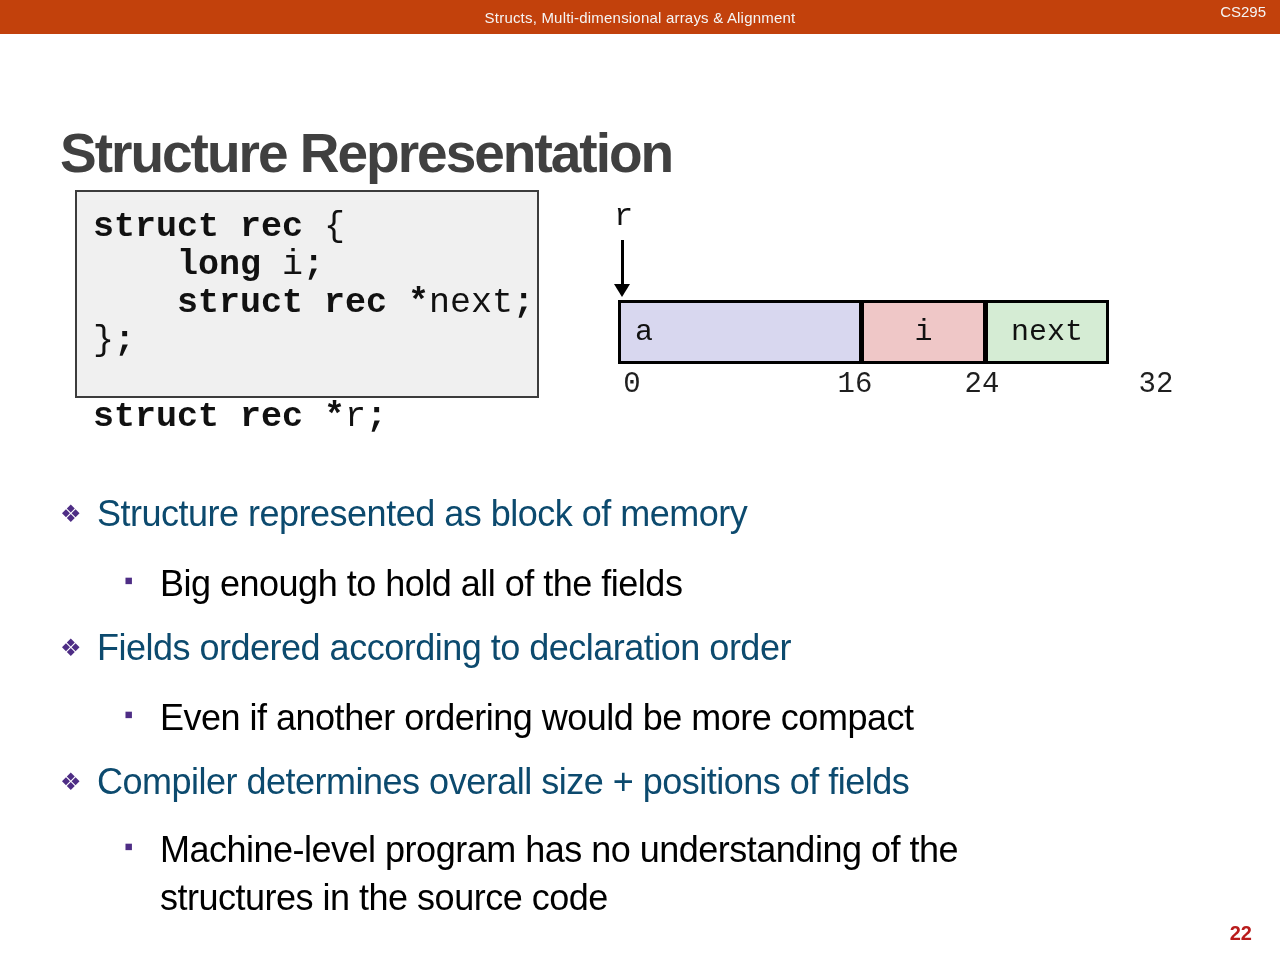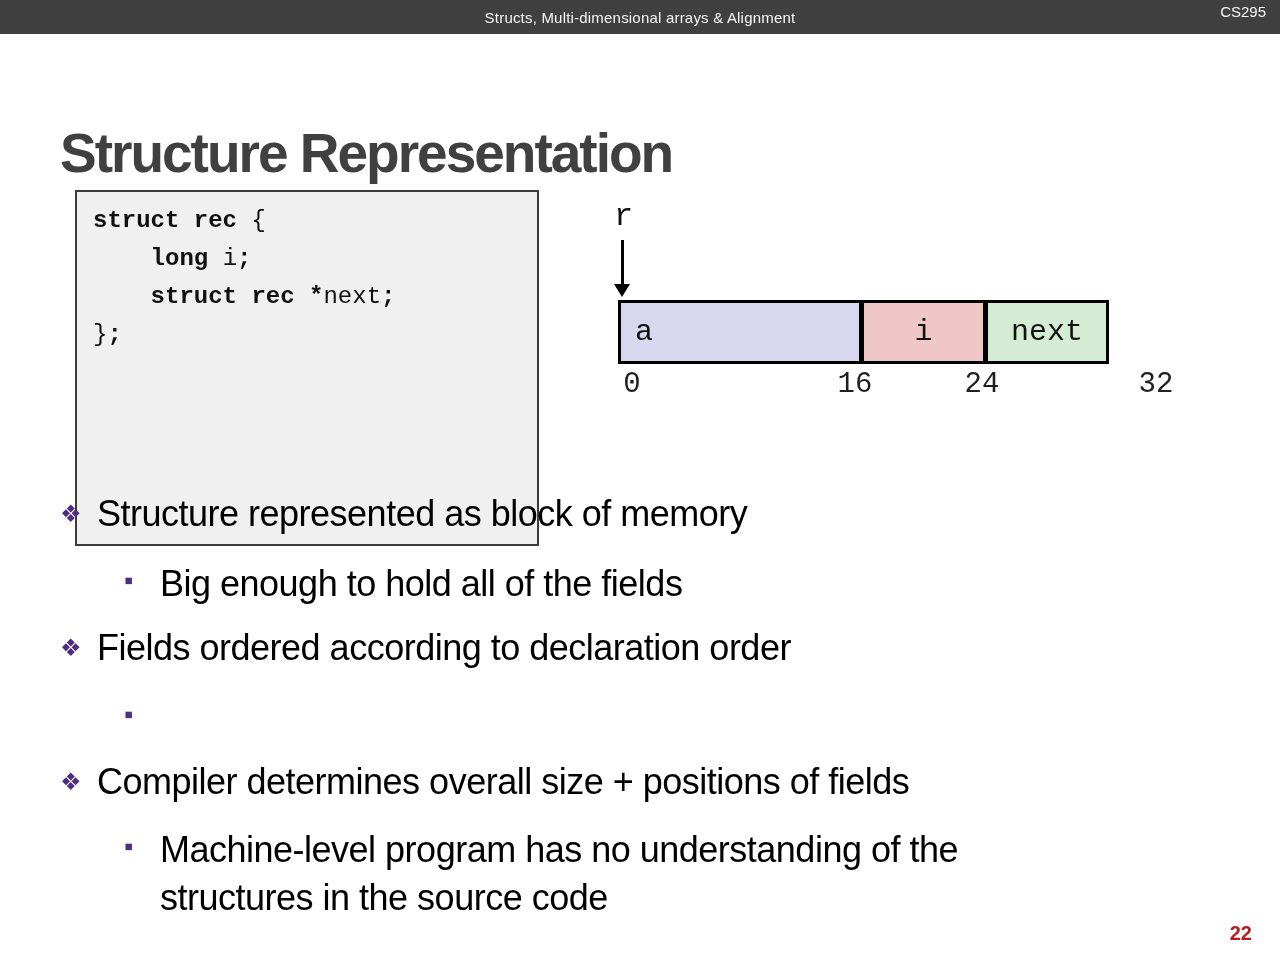--- a/index.html
+++ b/index.html
@@ -5,45 +5,45 @@
   html,body{margin:0;padding:0;}
   body{
     width:1280px;height:960px;position:relative;overflow:hidden;
     background:#ffffff;
     font-family:"Liberation Sans", sans-serif;
   }
 
   
   .header-bar{
     position:absolute;left:0;top:0;width:1280px;height:34px;
-    background:#404040;color:#f5f5f5;
+    background:#c2410c;color:#f5f5f5;
   }
   .header-title{
     position:absolute;left:0;right:0;top:0;height:34px;
     display:flex;align-items:center;justify-content:center;
     font-size:15px;letter-spacing:0.2px;
   }
   .header-course{
     position:absolute;right:14px;top:0;height:22px;
     display:flex;align-items:center;font-size:15px;
   }
 
   
   .slide-title{
     position:absolute;left:60px;top:84px;
     font-size:55px;font-weight:700;color:#404040;
     letter-spacing:-2px;
   }
 
   
   .code-box{
-    position:absolute;left:75px;top:190px;width:464px;height:356px;
+    position:absolute;left:75px;top:190px;width:464px;height:208px;
     background:#f0f0f0;border:2px solid #3c3c3c;box-sizing:border-box;
-    padding:10px 0 0 16px;
-    font-family:"Liberation Mono", monospace;font-size:24px;color:#111;
+    padding:16px 0 0 16px;
+    font-family:"Liberation Mono", monospace;font-size:35px;color:#111;
   }
   .code-line{height:38px;line-height:38px;white-space:pre;}
   .code-line .kw{font-weight:700;}
 
   
   .diagram{position:absolute;left:612px;top:198px;width:540px;height:215px;}
   .pointer-label{
     position:absolute;left:2px;top:0px;
     font-family:"Liberation Mono", monospace;font-size:32px;color:#111;
   }
@@ -77,21 +77,21 @@
   .offset-2{left:370px;}
   .offset-3{left:508px;margin-left:36px;}
 
   
   .bullets{position:absolute;left:60px;top:0;width:1180px;}
   .bullet-item{position:absolute;display:flex;align-items:flex-start;}
   .bullet-l1 .bullet-marker{
     font-size:24px;line-height:44px;width:37px;flex:0 0 37px;
   }
   .bullet-l1 .bullet-text{
-    font-size:36px;line-height:44px;color:#000000;letter-spacing:-0.5px;
+    font-size:36px;line-height:44px;color:#0c4a6e;letter-spacing:-0.5px;
   }
   .bullet-l2{padding-left:64px;}
   .bullet-l2 .bullet-marker{
     font-size:26px;line-height:40px;width:36px;flex:0 0 36px;
   }
   .bullet-l2 .bullet-text{
     font-size:36px;line-height:48px;color:#000000;letter-spacing:-0.5px;
   }
   .b0{top:492px;}
   .b1{top:560px;}
@@ -116,20 +116,21 @@
 </div>
 
 <h1 class="slide-title">Structure Representation</h1>
 
 <div class="code-box">
   <div class="code-line"><span class="kw">struct rec </span><span>{</span></div>
   <div class="code-line"><span class="kw">    long </span><span>i</span><span class="kw">;</span></div>
   <div class="code-line"><span class="kw">    struct rec *</span><span>next</span><span class="kw">;</span></div>
   <div class="code-line"><span>}</span><span class="kw">;</span></div>
   <div class="code-line"><span></span></div>
+  <div class="code-line"><span class="kw">struct rec *</span><span>r</span><span class="kw">;</span></div>
 </div>
 
 <div class="diagram">
   <div class="pointer-label">r</div>
   <div class="pointer-arrow-line"></div>
   <div class="pointer-arrow-head"></div>
 
   <div class="blocks-row">
     <div class="mem-cell cell-a" style="background: rgb(216, 215, 239);">
       <span>a</span>
@@ -156,20 +157,21 @@
   <div class="bullet-item bullet-l2 b1">
     <span class="bullet-marker" style="color: rgb(78, 45, 133);">▪</span>
     <span class="bullet-text">Big enough to hold all of the fields</span>
   </div>
   <div class="bullet-item bullet-l1 b2">
     <span class="bullet-marker" style="color: rgb(78, 45, 133);">❖</span>
     <span class="bullet-text">Fields ordered according to declaration order</span>
   </div>
   <div class="bullet-item bullet-l2 b3">
     <span class="bullet-marker" style="color: rgb(78, 45, 133);">▪</span>
+    <span class="bullet-text">Even if another ordering would be more compact</span>
   </div>
   <div class="bullet-item bullet-l1 b4">
     <span class="bullet-marker" style="color: rgb(78, 45, 133);">❖</span>
     <span class="bullet-text">Compiler determines overall size + positions of fields</span>
   </div>
   <div class="bullet-item bullet-l2 b5">
     <span class="bullet-marker" style="color: rgb(78, 45, 133);">▪</span>
     <span class="bullet-text">Machine-level program has no understanding of the structures in the source code</span>
   </div>
 </div>

